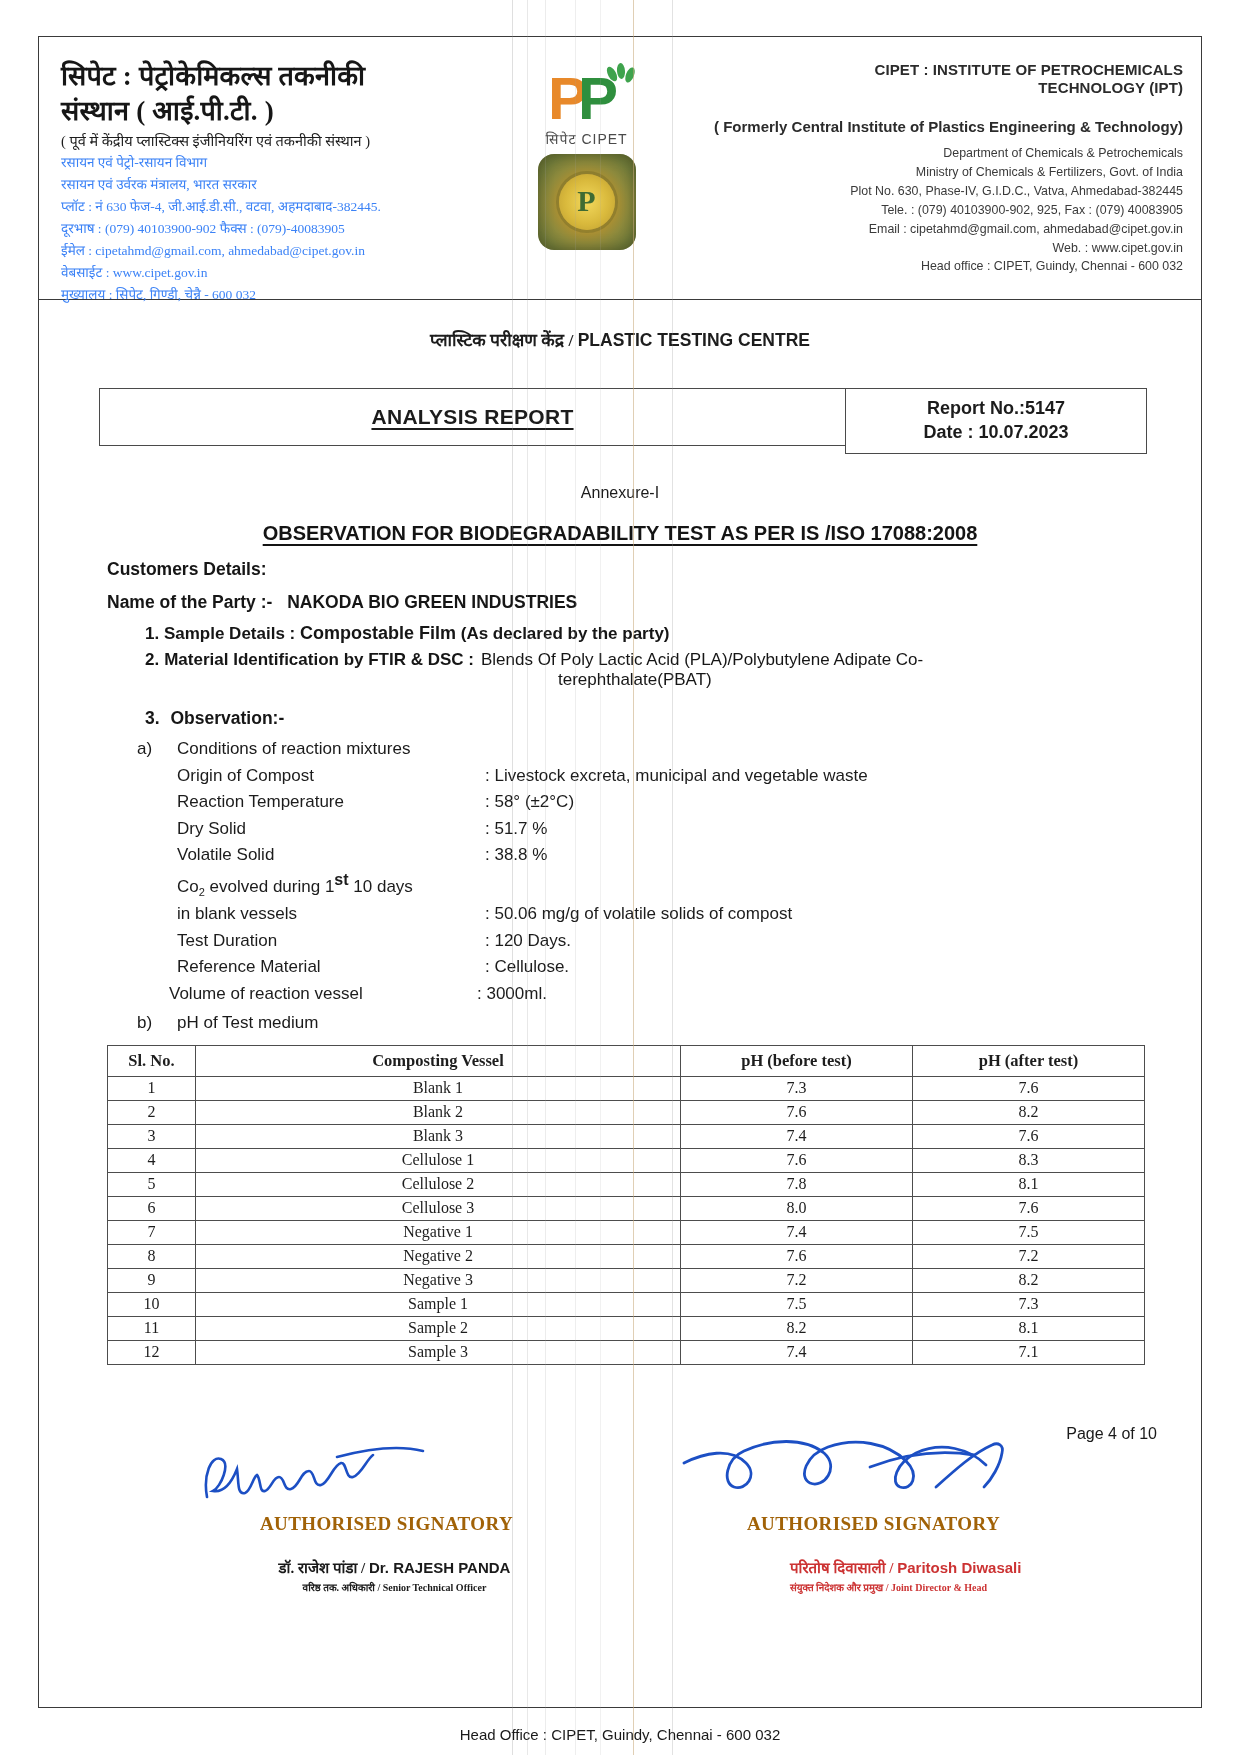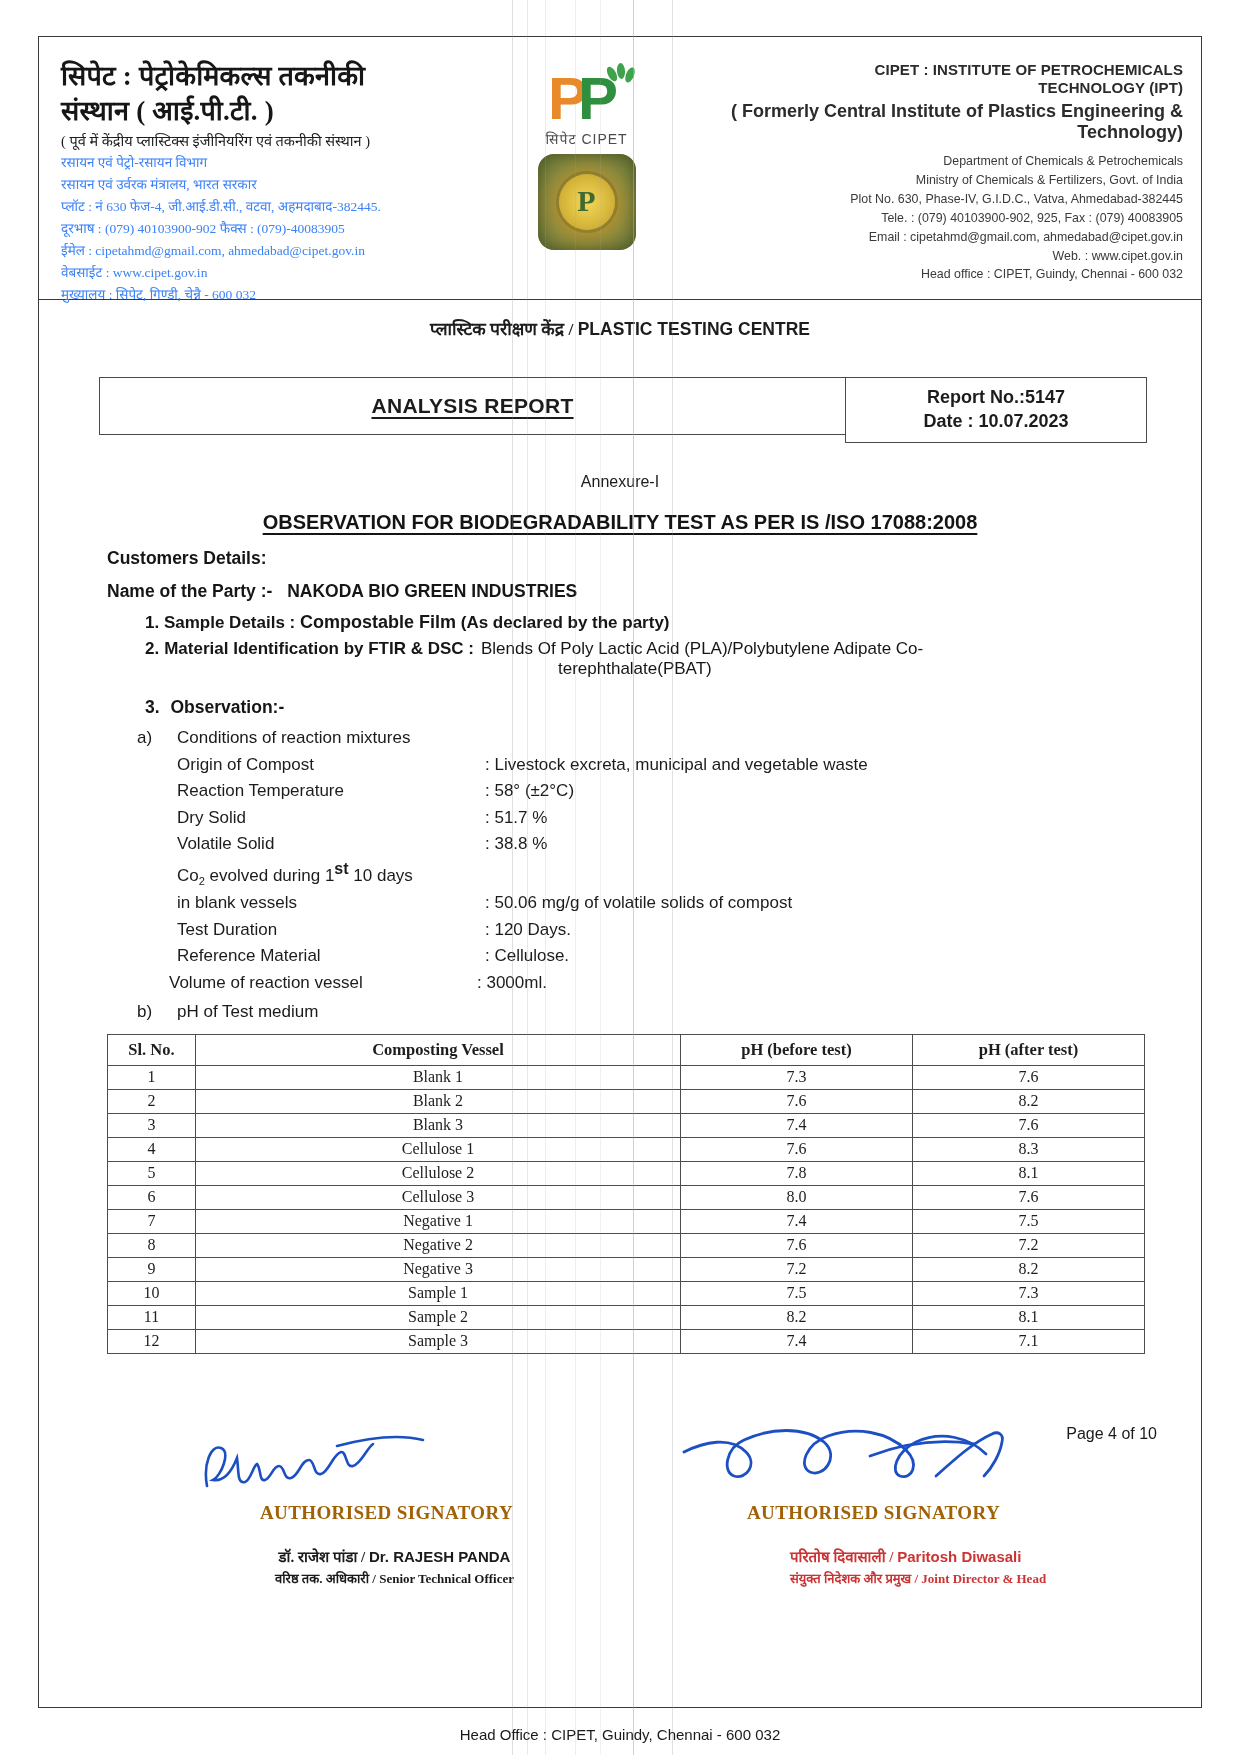--- a/index.html
+++ b/index.html
@@ -23,40 +23,40 @@
   .letterhead { display:flex; height:262px; }
   .lh-left { width:455px; padding:22px 0 0 22px; }
   .lh-mid  { width:185px; position:relative; }
   .lh-right{ flex:1; padding:24px 18px 0 8px; text-align:right; }
 
   .hi-title { font-family:"Liberation Serif", serif; font-weight:bold; font-size:27px; line-height:1.30; color:#161616; letter-spacing:.2px; }
   .hi-sub   { font-family:"Liberation Serif", serif; font-size:14.5px; line-height:1.45; color:#1c1c1c; margin-top:2px;}
   .hi-line  { font-family:"Liberation Serif", serif; font-size:13.5px; line-height:1.63; color:#3b82f6; }
 
   .en-title { font-size:15px; font-weight:bold; line-height:1.18; color:#2b2b2b; letter-spacing:.1px; }
-  .en-former{ font-size:18px; font-weight:bold; color:#2b2b2b; margin-top:5px; }
+  .en-former{ font-size:15px; font-weight:bold; color:#2b2b2b; margin-top:22px; }
   .en-line  { font-size:12.4px; line-height:1.52; color:#3a3a3a; }
 
   
   .logo-wrap { position:absolute; left:10px; top:26px; width:165px; text-align:center; }
   .logo-pp { position:relative; height:62px; }
   .logo-cipet-txt { font-size:14px; color:#4a4a4a; letter-spacing:1px; margin-top:4px; }
   .logo-seal { margin:6px auto 0; width:98px; height:96px; border-radius:16px;
      background:
        radial-gradient(circle at 50% 52%, #e8c23a 0%, #cfa52c 26%, #a98f33 42%, #8e8a3c 58%, #6f7a3a 78%, #5d6b33 100%);
      box-shadow:inset 0 0 14px rgba(60,60,20,.55);
      position:relative; overflow:hidden; }
   .logo-seal:after{ content:""; position:absolute; left:50%; top:50%; width:56px; height:56px; margin:-28px 0 0 -28px;
      border-radius:50%; background:radial-gradient(circle,#f2d85c 0%, #d9b93c 55%, #b99a2f 100%);
      box-shadow:0 0 0 3px rgba(120,110,40,.5); }
   .logo-seal .pp2 { position:absolute; left:50%; top:50%; transform:translate(-50%,-52%); z-index:2;
      font-family:"Liberation Serif", serif; font-weight:bold; font-size:30px; color:#3f6b33; }
 
   .ptc-bar { text-align:center; font-size:17.5px; font-weight:bold; color:#1d1d1d;
-     border-top:1.5px solid #3a3a3a; padding:16px 0 9px; font-family:"Liberation Serif", serif; }
+     border-top:1.5px solid #3a3a3a; padding:27px 0 9px; font-family:"Liberation Serif", serif; }
   .ptc-bar .en { font-family:"Liberation Sans", sans-serif; }
 
   
   .banner { display:flex; margin:28px 54px 0 60px; }
   .banner-l { flex:1; border:1.3px solid #4a4a4a; border-right:none; height:58px; display:flex; align-items:center; justify-content:center; }
   .banner-r { width:302px; border:1.3px solid #4a4a4a; height:66px; display:flex; flex-direction:column; align-items:center; justify-content:center; }
   .ar-title { font-size:21px; font-weight:bold; text-decoration:underline; text-underline-offset:4px; color:#1c1c1c; letter-spacing:.3px; }
   .rep-no { font-size:18px; font-weight:bold; color:#1c1c1c; line-height:1.32; }
 
   .annex { text-align:center; margin-top:30px; font-size:16px; color:#1c1c1c;
@@ -102,21 +102,21 @@
   col.c1{ width:88px; } col.c2{ width:auto; } col.c3{ width:232px; } col.c4{ width:232px; }
 
   
   .sigs { display:flex; margin-top:70px; padding:0 28px 0 36px; position:relative; }
   .sig { width:50%; text-align:center; position:relative; }
   .sig-space { height:78px; position:relative; }
   .sig-name { font-size:19px; font-weight:bold; letter-spacing:.4px; color:#a16207;font-family:Liberation Serif, serif; }
   .sig-hi { font-size:15px; font-weight:bold; color:#1a1a1a; margin-top:22px;
      font-family:"Liberation Serif", serif; }
   .sig-hi .en { font-family:"Liberation Sans", sans-serif; }
-  .sig-hi2 { font-size:13px; font-weight:bold; color:#1a1a1a; margin-top:3px;
+  .sig-hi2 { font-size:10px; font-weight:bold; color:#1a1a1a; margin-top:3px;
      font-family:"Liberation Serif", serif; }
   .sig-left-block { text-align:center; padding-left:16px; }
   .sig-right-block { text-align:left; padding-left:160px; }
   .page-num { position:absolute; right:44px; top:1388px; font-size:16px; color:#1a1a1a; }
 
   .footer { position:absolute; left:0; right:0; bottom:12px; text-align:center;
      font-size:15px; color:#1a1a1a; }
 </style>
 </head>
 <body>

